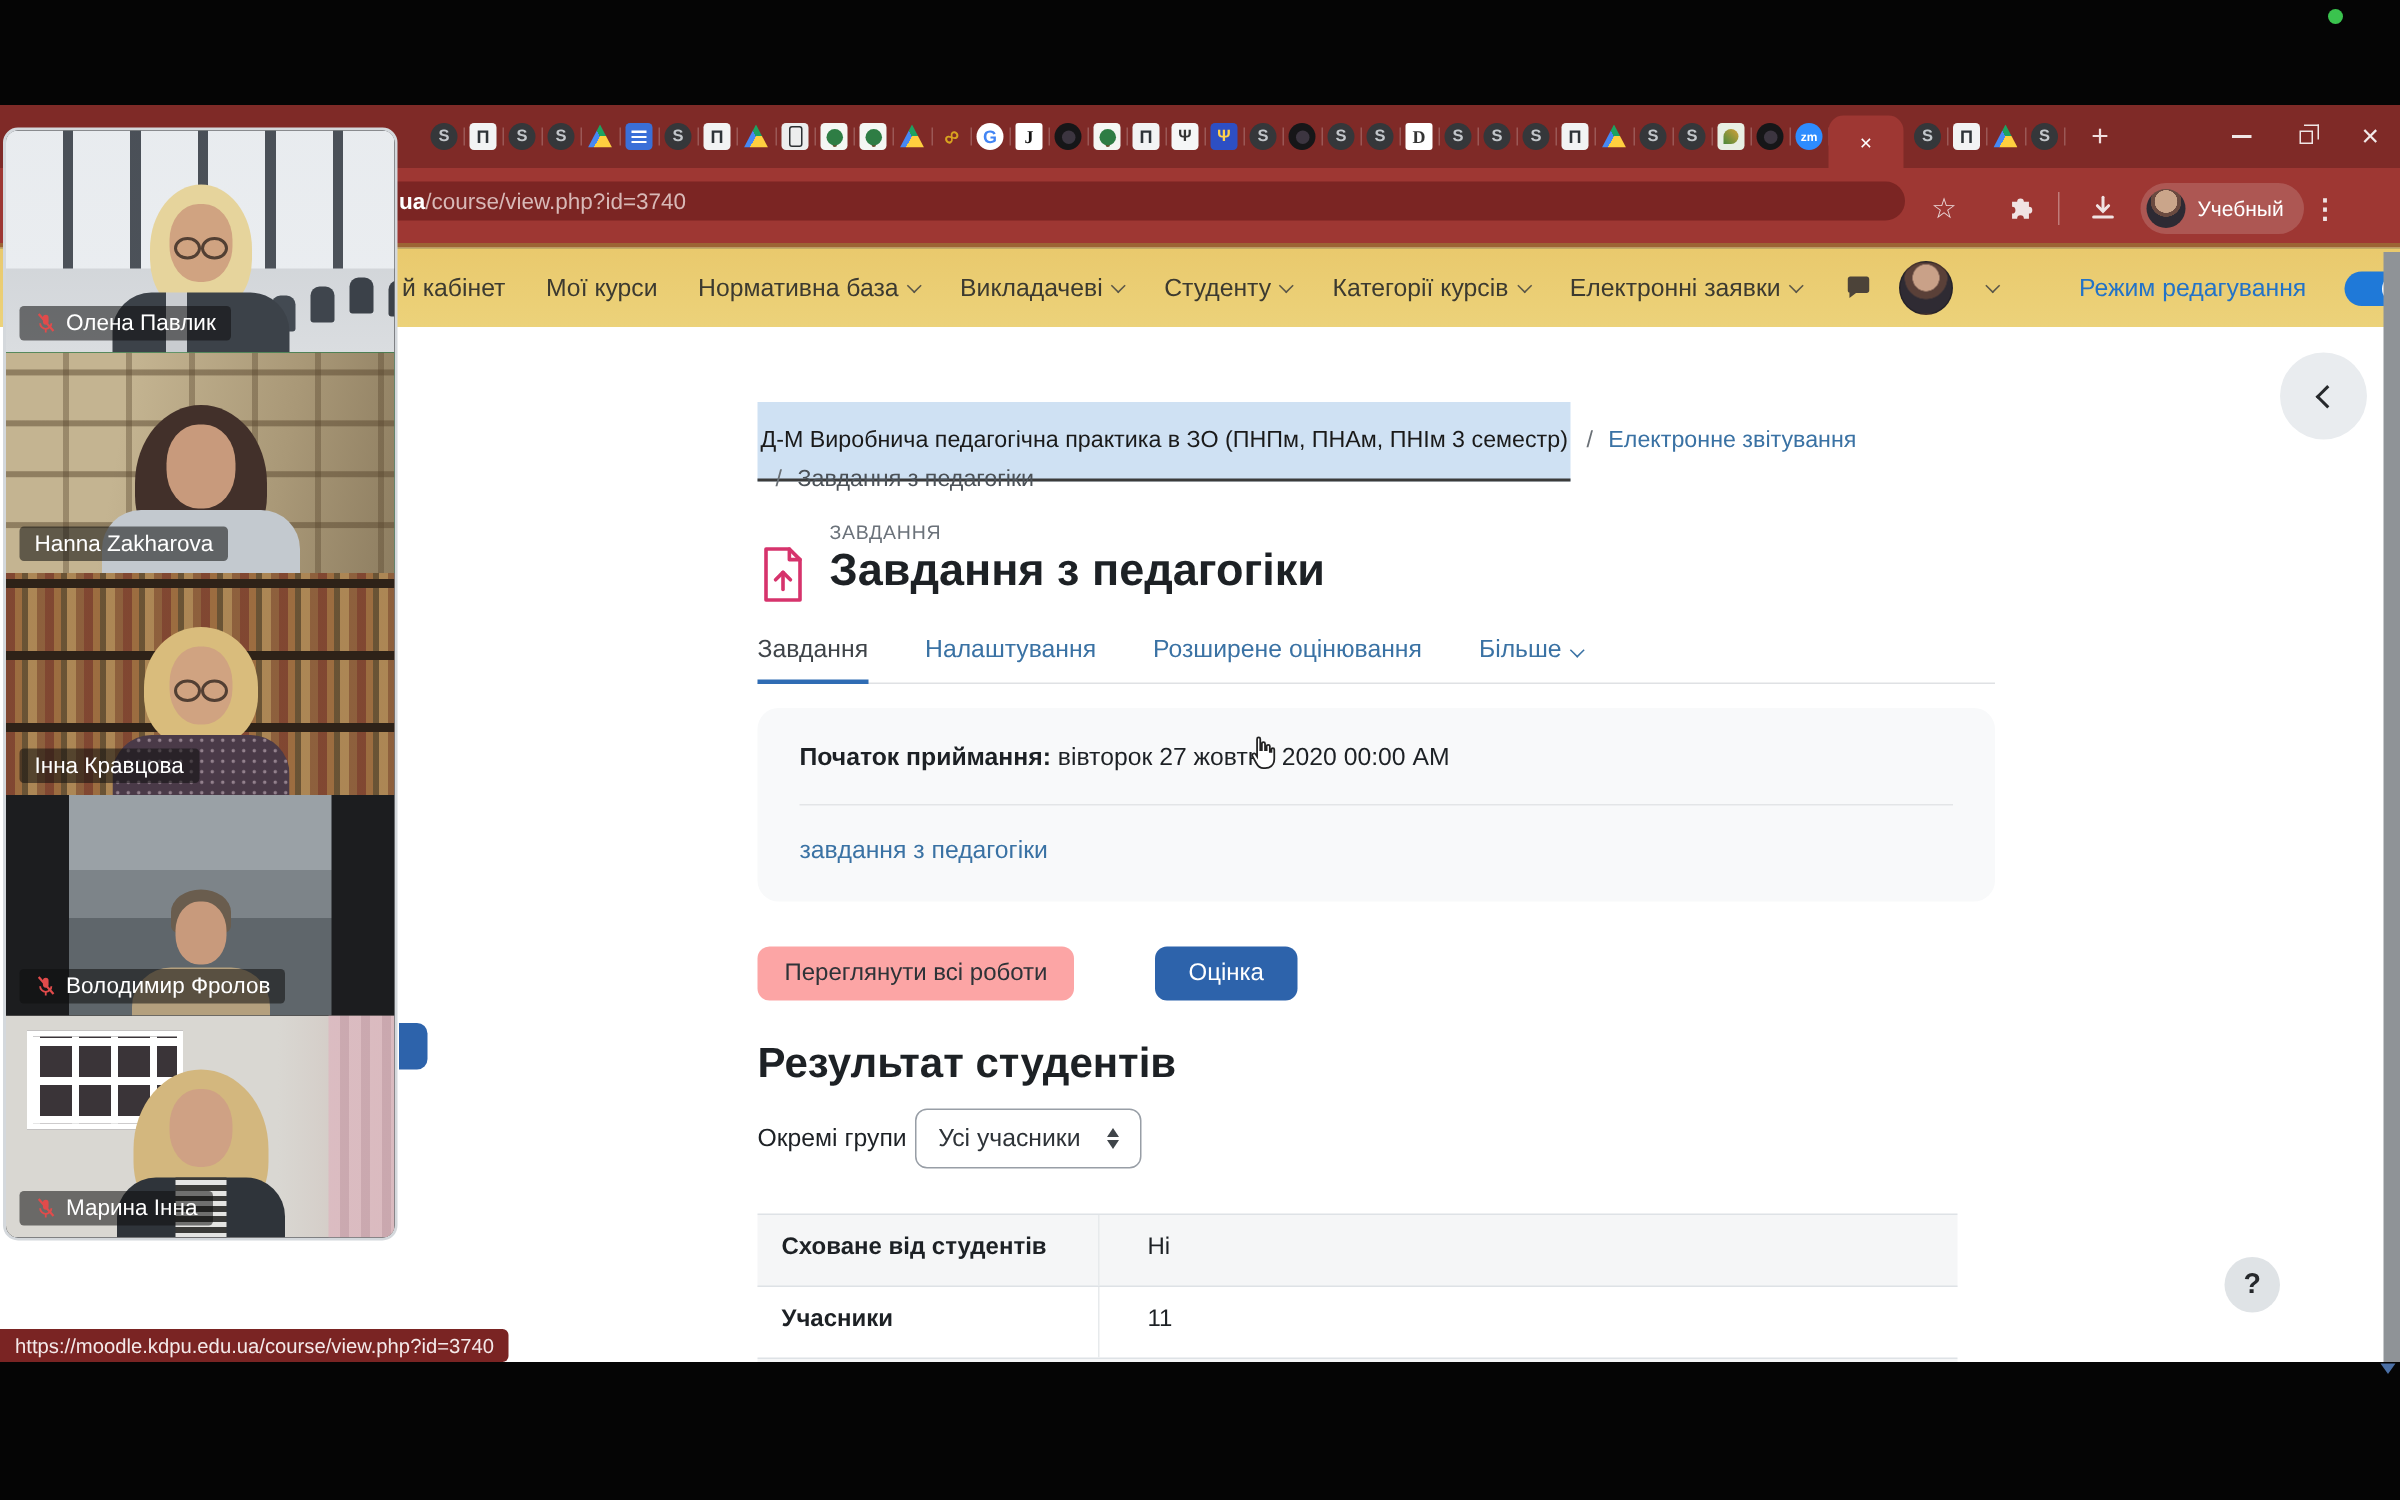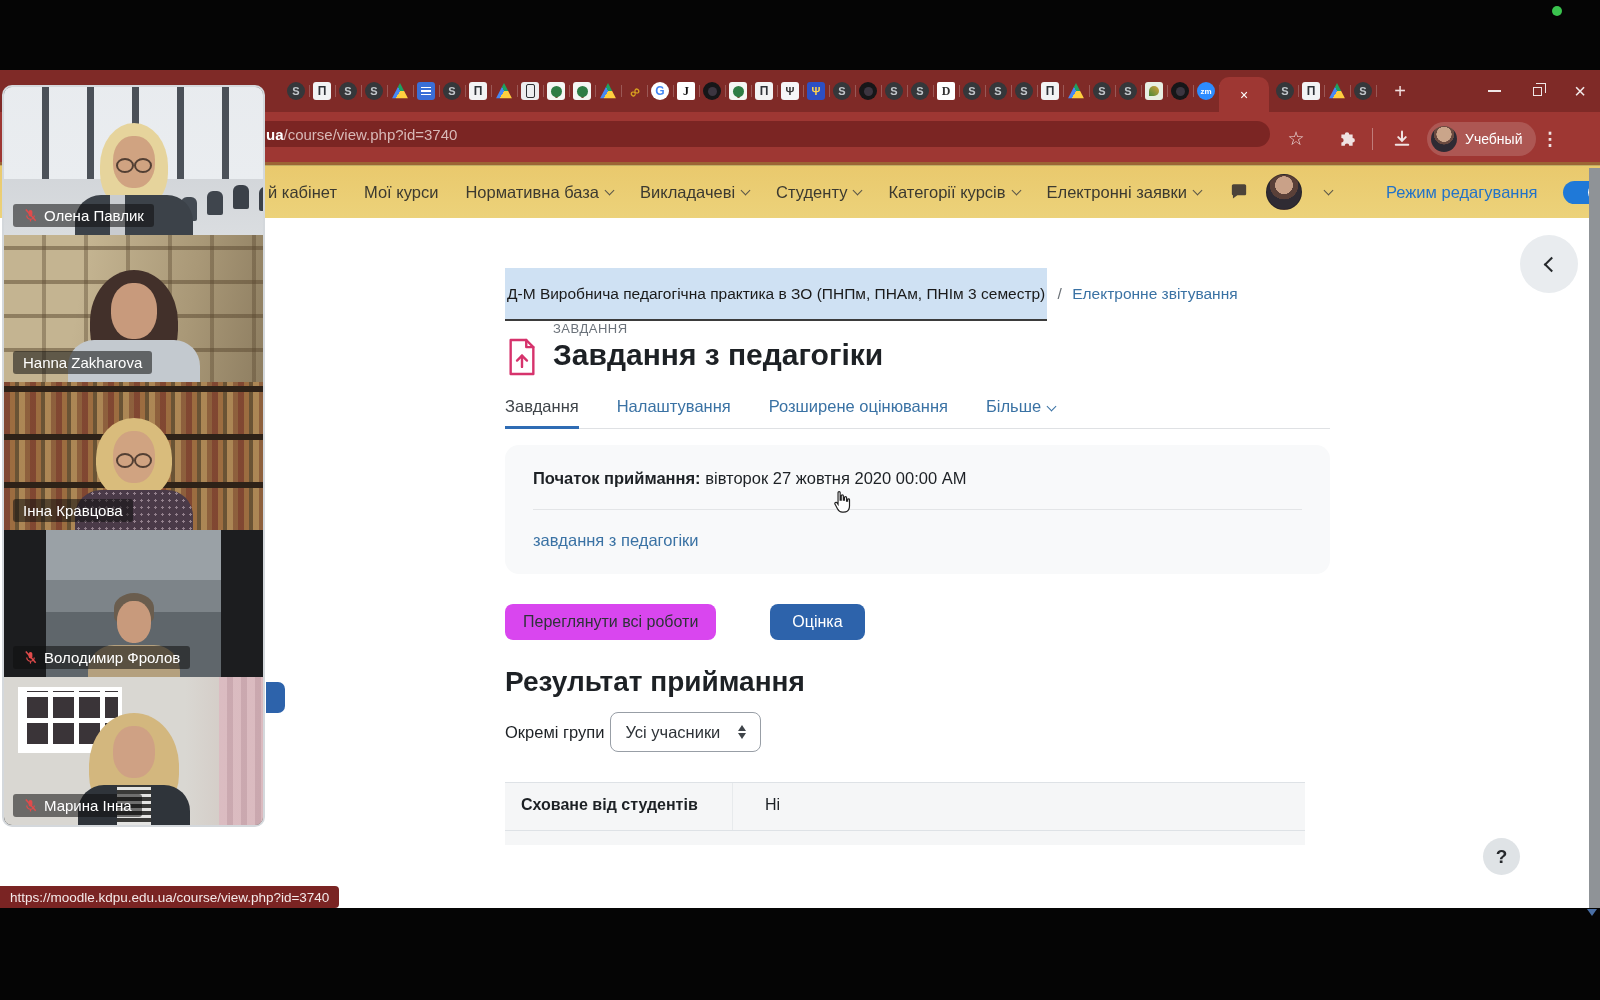--- a/index.html
+++ b/index.html
@@ -82,21 +82,21 @@
   .activity-title{font-size:30px;font-weight:700;color:#1d2125}
   .page-tabs{display:flex;gap:38px;border-bottom:1px solid #dfe1e4;height:32px;margin-bottom:16px;font-size:16.5px}
   .ptab{color:#3a72a4;text-decoration:none;display:flex;align-items:flex-start}
   .ptab.active{color:#3f4449;border-bottom:3px solid #2f6cb4;height:32px}
   .info-box{background:#f8f9fa;border-radius:14px;padding:24px 28px;margin-bottom:30px;font-size:16.5px}
   .info-box b{font-weight:700}
   .info-box hr{border:none;border-top:1px solid #e3e5e7;margin:21px 0}
   .info-link{color:#3a72a4;text-decoration:none}
   .btn-row{display:flex;align-items:center;margin-bottom:26px}
   .btn{font-family:"Liberation Sans",sans-serif;font-size:16px;border:none;border-radius:8px;padding:9px 18px;cursor:pointer}
-  .btn-gray{background:#d946ef;color:#2e3338}
+  .btn-gray{background:#fca5a5;color:#2e3338}
   .btn-blue{background:#2d63ab;color:#fff;margin-left:54px;padding:9px 22px}
   .grading-h2{font-size:28px;font-weight:700;margin-bottom:14px;color:#1d2125}
   .groups-row{display:flex;align-items:center;gap:6px;margin-bottom:30px;font-size:16.5px}
   .select{border:1px solid #989ea6;border-radius:8px;height:40px;display:flex;align-items:center;gap:18px;padding:0 14px;font-size:16.5px;color:#2e3338}
   .sort-arrows{display:flex;flex-direction:column;gap:2px}
   .sort-arrows .up{width:0;height:0;border-left:4.5px solid transparent;border-right:4.5px solid transparent;border-bottom:6px solid #3f4449}
   .sort-arrows .dn{width:0;height:0;border-left:4.5px solid transparent;border-right:4.5px solid transparent;border-top:6px solid #3f4449}
   .summary-table{width:800px;border-top:1px solid #dee2e6;font-size:16px}
   .trow{display:flex;border-bottom:1px solid #dee2e6;min-height:48px}
   .trow.odd{background:#f5f6f7}
@@ -374,20 +374,24 @@
       <span class="toggle"></span>
     </div>
   </div>
 
   <div class="content">
     <div class="main">
       <div class="breadcrumb">
         <span class="crumb-selected">Д-М Виробнича педагогічна практика в ЗО (ПНПм, ПНАм, ПНІм 3 семестр)</span>
         <span class="crumb-sep">/</span>
         <a class="crumb-link">Електронне звітування</a>
+        <div class="crumb-line2">
+          <span class="crumb-sep">/</span>
+          <span class="crumb-current">Завдання з педагогіки</span>
+        </div>
       </div>
 
       <div class="activity-head">
         <span class="activity-icon">
           <svg width="34" height="40" viewBox="0 0 24 28" fill="none" stroke="#d6336c" stroke-width="1.7" stroke-linecap="round" stroke-linejoin="round">
               <path d="M4 2h11l5 5v19H4z"></path>
               <path d="M15 2v5h5"></path>
               <path d="M12 21v-8"></path>
               <path d="M8.5 16.5L12 13l3.5 3.5"></path>
             </svg>
@@ -418,38 +422,42 @@
         <p><b>Початок приймання:</b> <span>вівторок 27 жовтня 2020 00:00 AM</span></p>
         <hr>
         <a class="info-link">завдання з педагогіки</a>
       </div>
 
       <div class="btn-row">
         <button class="btn btn-gray">Переглянути всі роботи</button>
         <button class="btn btn-blue">Оцінка</button>
       </div>
 
-      <h2 class="grading-h2">Результат приймання</h2>
+      <h2 class="grading-h2">Результат студентів</h2>
 
       <div class="groups-row">
         <span>Окремі групи</span>
         <div class="select">
           <span>Усі учасники</span>
           <span class="sort-arrows">
               <i class="up"></i>
               <i class="dn"></i>
             </span>
         </div>
       </div>
 
       <div class="summary-table" id="summary-table">
           <div class="trow odd">
             <div class="tcell th">Сховане від студентів</div>
             <div class="tcell td">Ні</div>
           </div>
+          <div class="trow">
+            <div class="tcell th">Учасники</div>
+            <div class="tcell td">11</div>
+          </div>
           <div class="trow odd partial"></div>
         </div>
     </div>
   </div>
 
   <div class="drawer-btn">
       <span class="drawer-chev"></span>
     </div>
   <div class="help-circle">?</div>
   <div class="scrollbar"></div>

